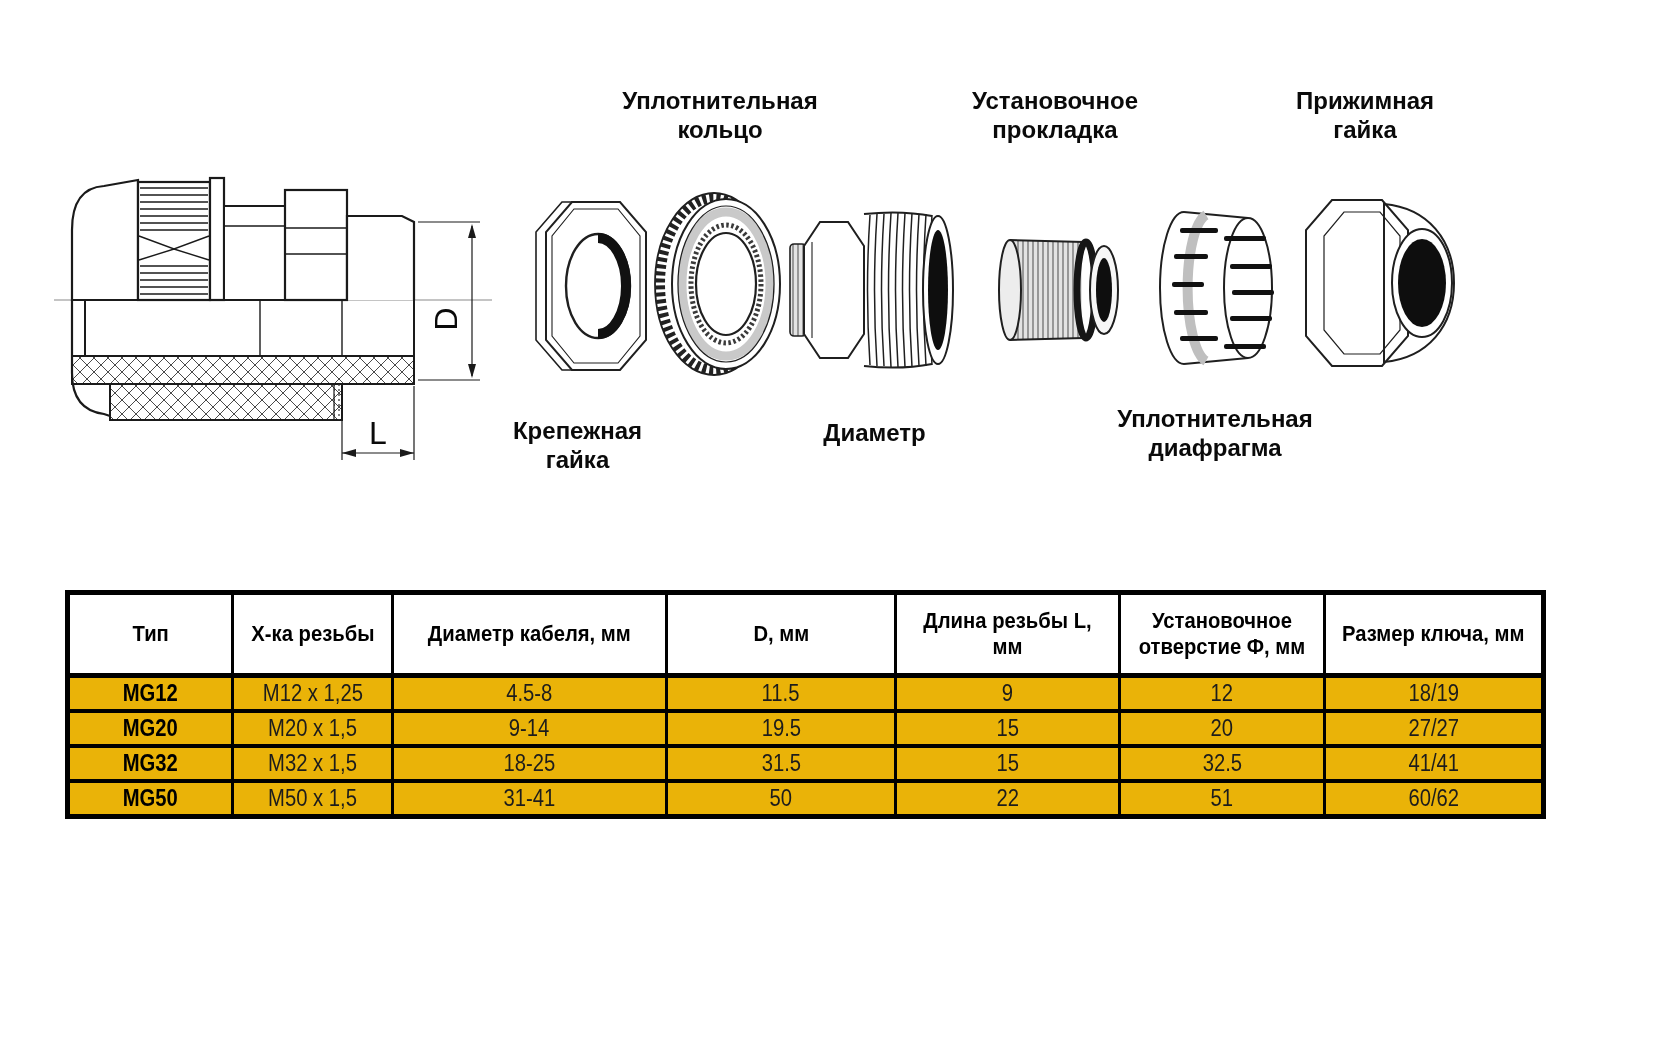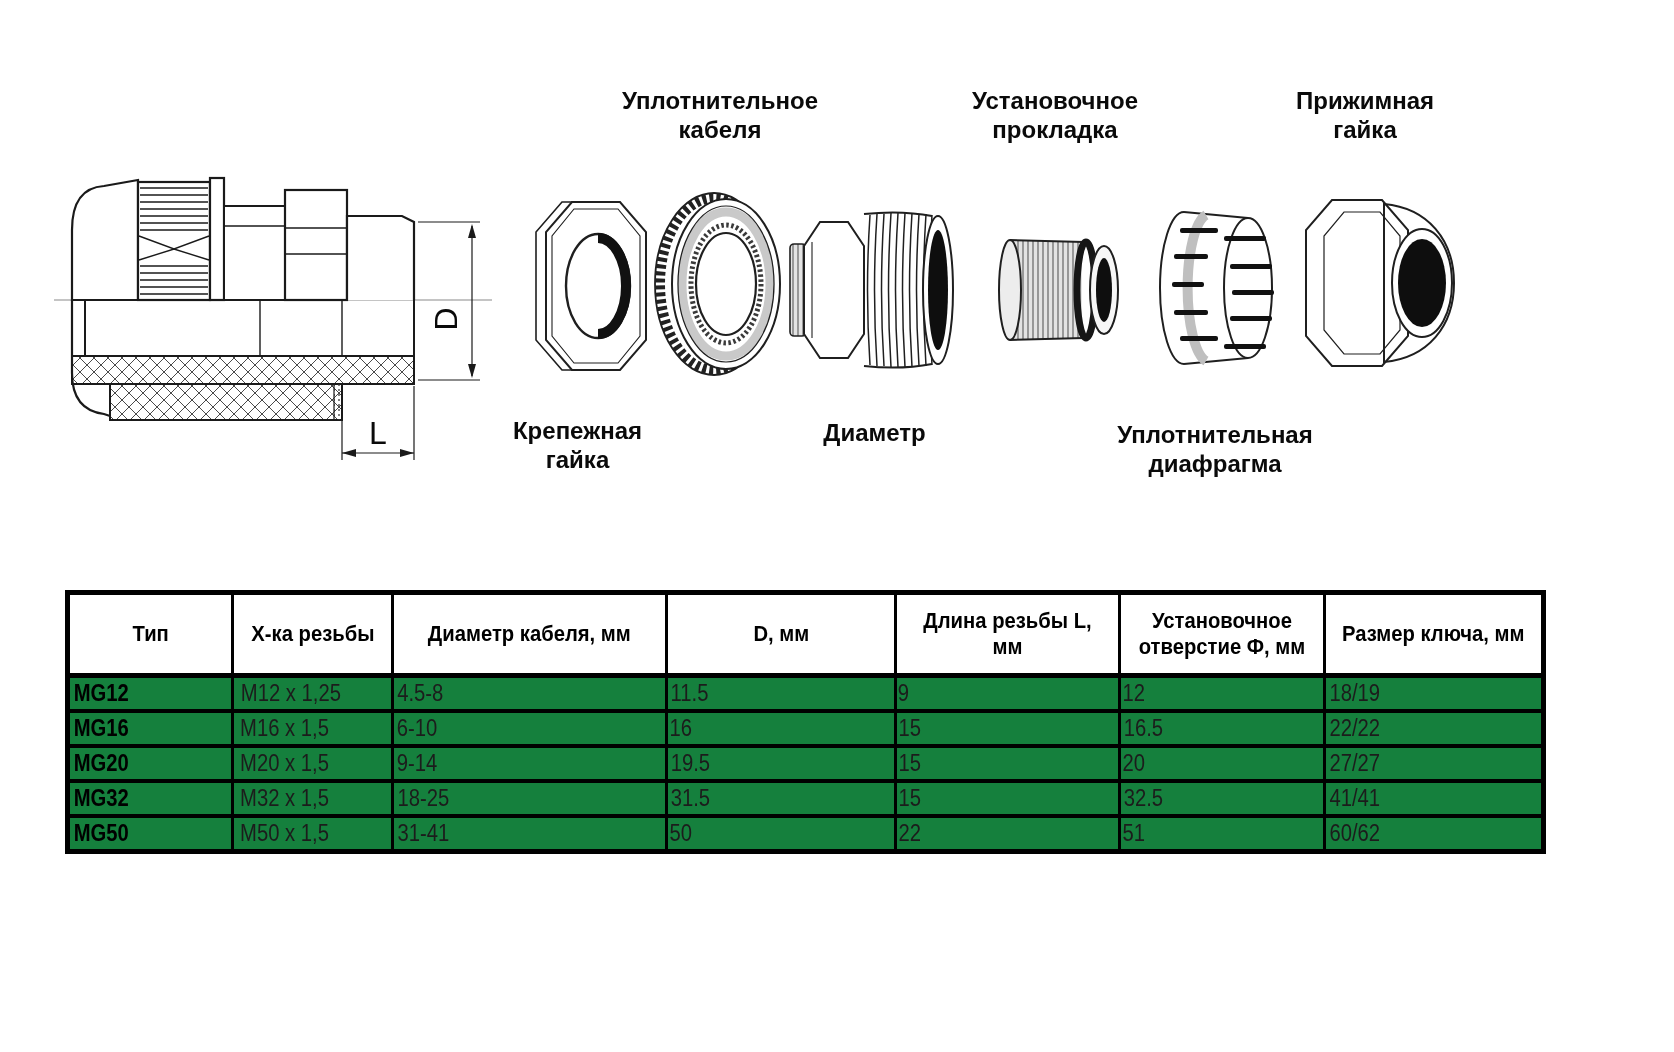--- a/index.html
+++ b/index.html
@@ -18,22 +18,22 @@
     border-collapse:collapse;table-layout:fixed;
     border:5px solid #000;
   }
   table.spec th{
     border-left:3px solid #000;border-bottom:5px solid #000;
     height:78px;font-weight:bold;font-size:22px;line-height:26px;
     text-align:center;vertical-align:middle;padding:0 4px;background:#fff;
   }
   table.spec td{
     border-left:3px solid #000;border-top:4px solid #000;
-    height:31px;font-size:23px;vertical-align:middle;
-    color:#1c1c1c;background:#15803d;padding:0;
+    height:31px;font-size:23px;text-align:center;vertical-align:middle;
+    color:#1c1c1c;background:#eab308;padding:0;
   }
   table.spec th:first-child,table.spec td:first-child{border-left:none;}
   table.spec td.c-type{font-weight:bold;color:#000;}
   .cx{display:inline-block;transform:scaleX(0.88);transform-origin:center;white-space:nowrap;}
   .hx{display:inline-block;transform:scaleX(0.92);transform-origin:center;}
 </style>
 </head>
 <body>
 
 <div class="screen">
@@ -202,26 +202,26 @@
   <svg class="abs" style="left:1296px;top:192px" width="168" height="182" viewBox="0 0 168 182">
     <g stroke="#1f1f1f" fill="none">
       <path d="M88,12 C132,16 158,48 158,91 C158,134 132,166 88,170 L88,12 Z" fill="#fff" stroke-width="2"></path>
       <polygon points="36,8 86,8 112,38 112,144 86,174 36,174 10,144 10,38" stroke-width="2"></polygon>
       <polygon points="48,20 84,20 104,44 104,138 84,162 48,162 28,138 28,44" stroke-width="1.2"></polygon>
       <ellipse cx="126" cy="91" rx="30" ry="54" fill="#fff" stroke-width="2"></ellipse>
       <ellipse cx="126" cy="91" rx="24" ry="44" fill="#0e0e0e" stroke="none"></ellipse>
     </g>
   </svg>
 
-  <div class="part-label" style="left:600px;top:86px;width:240px">Уплотнительное кабеля</div>
+  <div class="part-label" style="left:600px;top:86px;width:240px">Уплотнительная кольцо</div>
   <div class="part-label" style="left:955px;top:86px;width:200px">Установочное прокладка</div>
   <div class="part-label" style="left:1275px;top:86px;width:180px">Прижимная гайка</div>
   <div class="part-label" style="left:495px;top:416px;width:165px">Крепежная гайка</div>
   <div class="part-label" style="left:812px;top:418px;width:125px">Диаметр</div>
-  <div class="part-label" style="left:1100px;top:420px;width:230px">Уплотнительная диафрагма</div>
+  <div class="part-label" style="left:1100px;top:404px;width:230px">Уплотнительная диафрагма</div>
 
   <table class="spec">
     <colgroup>
       <col style="width:165px">
         <col style="width:160px">
         <col style="width:274px">
       <col style="width:229px">
         <col style="width:224px">
         <col style="width:205px">
         <col style="width:219px">
@@ -241,29 +241,20 @@
       <tr>
         <td class="c-type"><span class="cx">MG12</span></td>
         <td><span class="cx">M12 x 1,25</span></td>
         <td><span class="cx">4.5-8</span></td>
         <td><span class="cx">11.5</span></td>
         <td><span class="cx">9</span></td>
         <td><span class="cx">12</span></td>
         <td><span class="cx">18/19</span></td>
       </tr>
       <tr>
-        <td class="c-type"><span class="cx">MG16</span></td>
-        <td><span class="cx">M16 x 1,5</span></td>
-        <td><span class="cx">6-10</span></td>
-        <td><span class="cx">16</span></td>
-        <td><span class="cx">15</span></td>
-        <td><span class="cx">16.5</span></td>
-        <td><span class="cx">22/22</span></td>
-      </tr>
-      <tr>
         <td class="c-type"><span class="cx">MG20</span></td>
         <td><span class="cx">M20 x 1,5</span></td>
         <td><span class="cx">9-14</span></td>
         <td><span class="cx">19.5</span></td>
         <td><span class="cx">15</span></td>
         <td><span class="cx">20</span></td>
         <td><span class="cx">27/27</span></td>
       </tr>
       <tr>
         <td class="c-type"><span class="cx">MG32</span></td>

